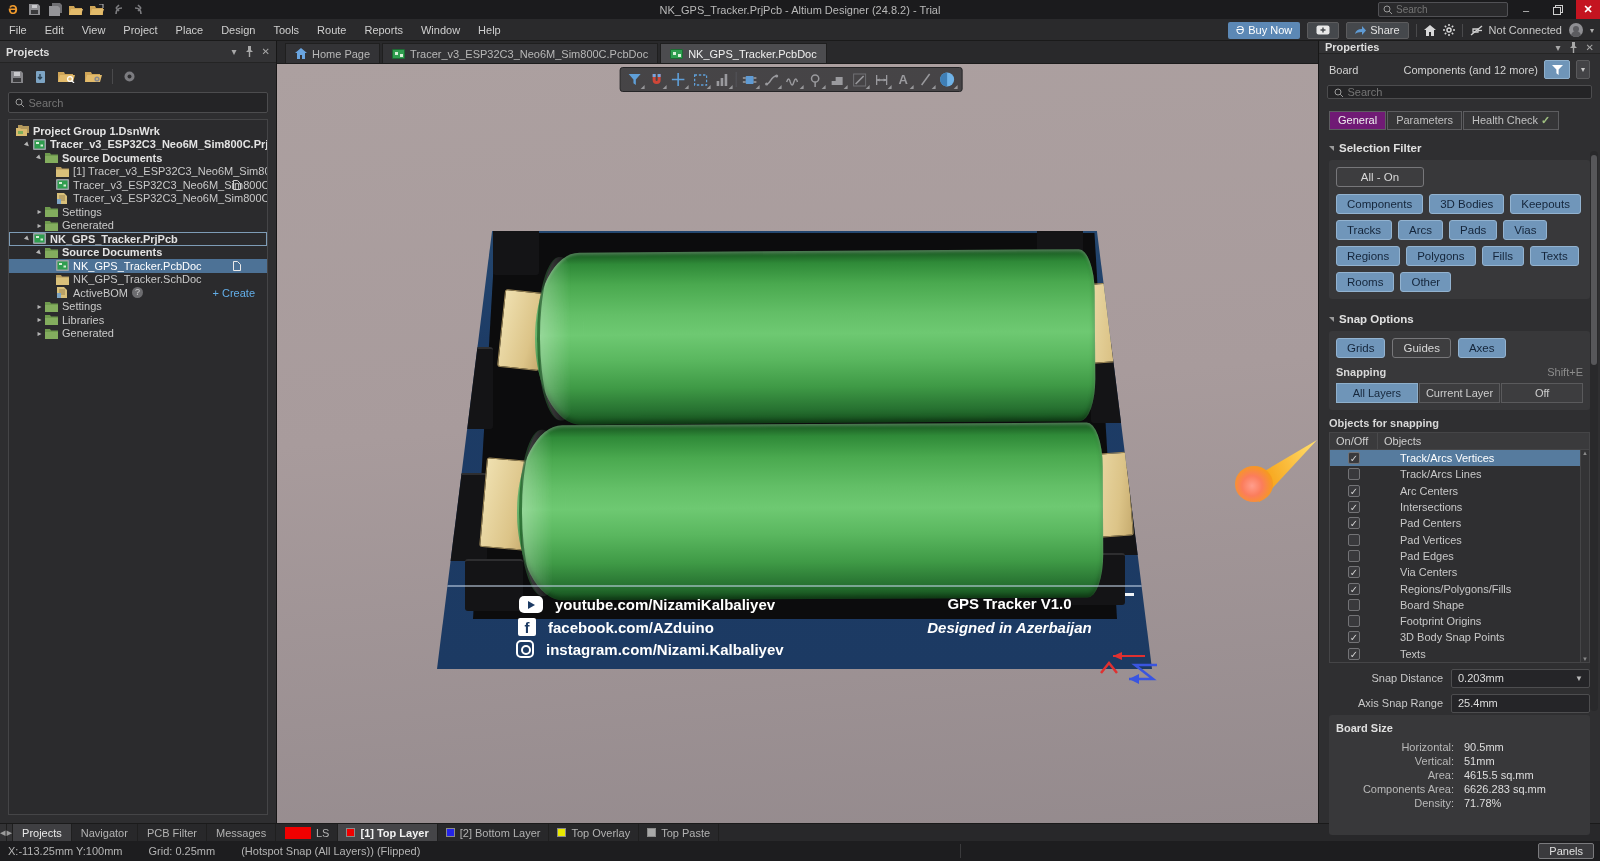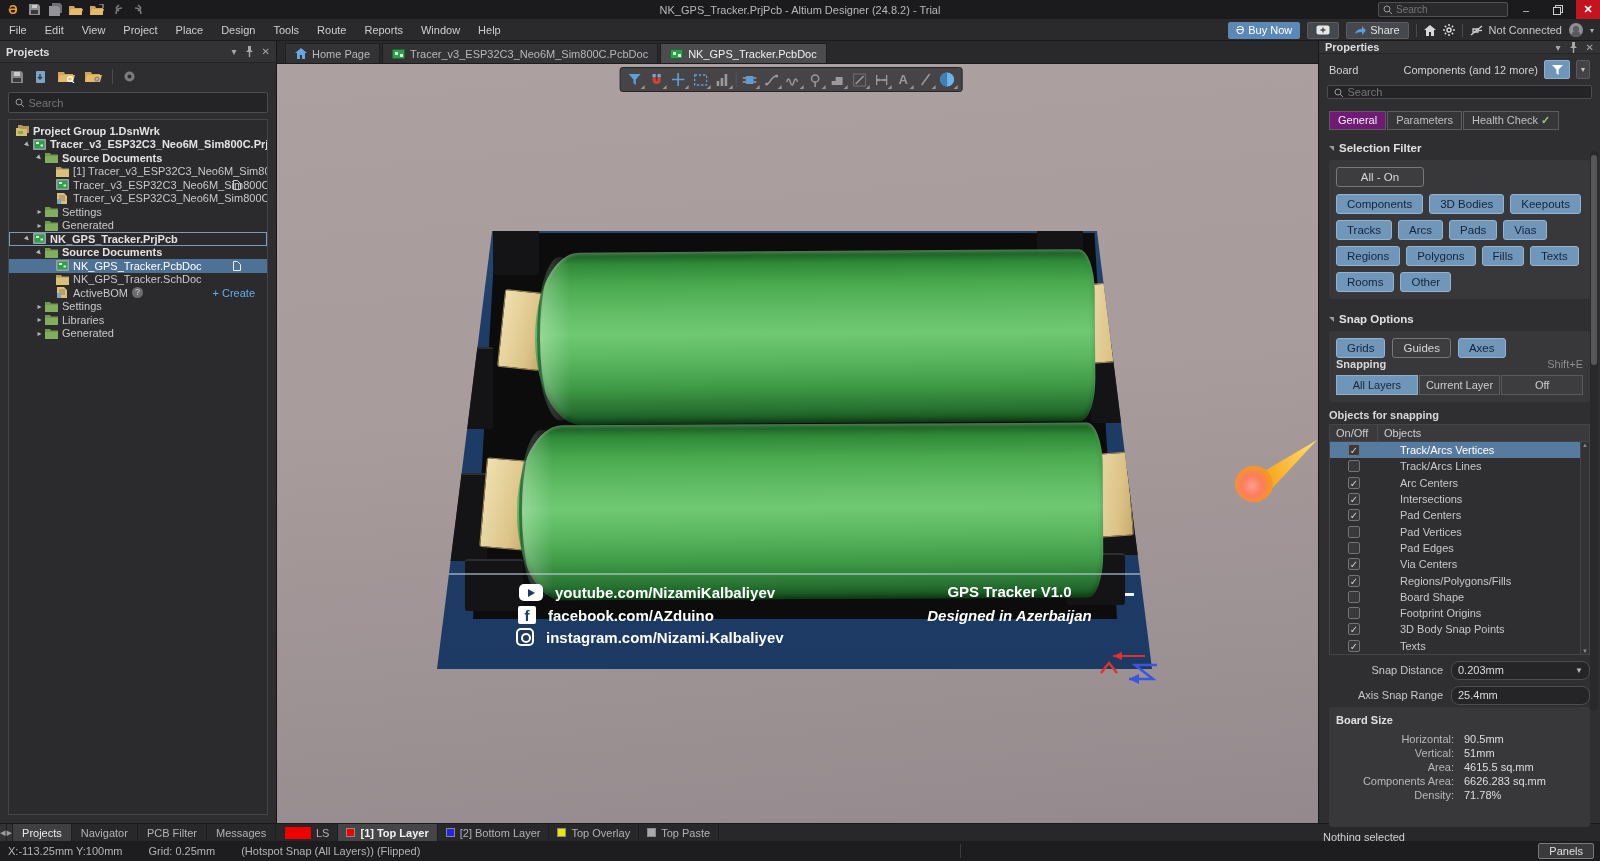--- a/index.html
+++ b/index.html
@@ -84,21 +84,21 @@
   .holderblock { position:absolute; left:36px; top:2px; width:644px; height:386px; background:#0c0c0d;
     clip-path:polygon(3.5% 0,96.5% 0,100% 100%,0 100%); }
   .post { position:absolute; background:#141416; border-radius:3px; border-top:2px solid #2e2e30; }
   .contact { position:absolute; background:linear-gradient(100deg,#efe0b0,#dcc488 70%,#c6ab6e); border:1px solid #9c8756; border-radius:3px; }
   .battery { position:absolute; border-radius:46px 16px 16px 46px / 88px 44px 44px 88px;
     background:linear-gradient(180deg,#17531f 0%,#2f8a38 7%,#4aa94f 19%,#63bf67 36%,#6ec972 48%,#5ab75f 63%,#3f9a46 79%,#277231 92%,#15501d 100%);
     box-shadow:inset 0 2px 3px rgba(255,255,255,.25), inset 0 -3px 5px rgba(0,0,0,.35); }
   .battery::before { content:""; position:absolute; left:2px; top:4px; bottom:4px; width:44px;
     border-radius:50%; background:linear-gradient(90deg, rgba(255,255,255,.28), rgba(255,255,255,0) 70%);
     border-left:3px solid rgba(10,60,18,.55); }
-  .silk { position:absolute; left:0; right:0; bottom:0; height:96px; border-top:2px solid rgba(195,212,232,.55);
+  .silk { position:absolute; left:0; right:0; bottom:0; height:84px; border-top:2px solid rgba(195,212,232,.55);
     color:#fff; }
   .srow { position:absolute; display:flex; align-items:center; gap:12px; font-weight:bold; font-size:15px; }
   .yt-ic { width:24px; height:17px; background:#fff; border-radius:5px; display:flex; align-items:center; justify-content:center; }
   .yt-ic::after { content:""; border-left:7px solid #1c3a63; border-top:4px solid transparent; border-bottom:4px solid transparent; margin-left:1px; }
   .fb-ic { width:18px; height:18px; background:#fff; border-radius:2px; color:#1c3a63; font-weight:bold; font-size:15px;
     display:flex; align-items:flex-end; justify-content:center; line-height:17px; }
   .ig-ic { width:18px; height:18px; border:2px solid #fff; border-radius:5px; position:relative; }
   .ig-ic::after { content:""; position:absolute; left:3px; top:3px; width:6px; height:6px; border:2px solid #fff; border-radius:50%; }
   .gps { position:absolute; left:440px; top:8px; width:265px; text-align:center; font-weight:bold; font-size:15px; }
   .gps .l2 { font-style:italic; margin-top:7px; }
@@ -126,21 +126,21 @@
   .ptab .chk { color:#9fbf80; font-weight:bold; }
   .sect { display:flex; align-items:center; gap:5px; padding:8px 10px 4px 10px; font-weight:bold; color:#e0e0e0; font-size:11.5px; }
   .sect .tri { width:0; height:0; border-left:5px solid transparent; border-top:5px solid #9a9a9a; }
   .box { background:#38383a; border-radius:3px; margin:2px 10px 6px 10px; padding:7px; }
   .fb-grid { display:flex; flex-wrap:wrap; gap:6px; }
   .btn { border-radius:3px; padding:3px 10px; font-size:11.5px; }
   .btn-blue { background:#7096ba; border:1px solid #93b3d0; color:#14253a; }
   .btn-gray { background:#3d3d3f; border:1px solid #77777a; color:#d8d8d8; }
   .allon { margin-bottom:7px; width:88px; text-align:center; }
   .snaprow { display:flex; gap:7px; }
-  .lblrow { display:flex; align-items:center; margin-top:0;gap:17px; }
+  .lblrow { display:flex; align-items:center; margin-top:8px;gap:17px; }
   .lblrow .lab { font-weight:bold; color:#d8d8d8; }
   .lblrow .key { margin-left:auto; color:#8c8c8c; }
   .seg { display:flex; gap:1px; margin-top:5px; }
   .seg > div { flex:1; text-align:center; padding:3px 0; border:1px solid #5a5a5c; background:#3d3d3f; color:#cdcdcd; }
   .seg > div.on { background:#6f95b8; color:#16273b; border-color:#8fb0cc; }
   .objlab { font-weight:bold; color:#d8d8d8; padding:7px 10px 3px 10px; }
   .snaptable { margin:0 10px; border:1px solid #454547; background:#2f2f31; position:relative; }
   .sthead { display:flex; background:#3a3a3c; border-bottom:1px solid #454547; color:#cfcfcf; }
   .sthead .c1 { width:48px; padding:2px 6px; border-right:1px solid #4a4a4c; }
   .sthead .c2 { flex:1; padding:2px 6px; }
@@ -148,21 +148,21 @@
   .strow.sel { background:#567b9e; color:#fff; }
   .strow .cb { width:12px; height:12px; margin:0 18px; background:#39393c; border:1px solid #737376; border-radius:2px;
     color:#d2d2d2; font-size:10px; line-height:11px; text-align:center; flex:0 0 12px; }
   .strow .cb.off { color:transparent; }
   .strow .lbl { padding-left:22px; }
   .st-scroll { position:absolute; right:0; top:17px; bottom:0; width:9px; background:#333335; border-left:1px solid #454547; }
   .st-scroll::before { content:"▲"; position:absolute; top:0; left:1px; font-size:6px; color:#8a8a8a; }
   .st-scroll::after { content:"▼"; position:absolute; bottom:0; left:1px; font-size:6px; color:#8a8a8a; }
   .fieldrow { display:flex; align-items:center; margin:6px 10px 0 10px; }
   .fieldrow .flab { width:122px; text-align:right; padding-right:8px; color:#c8c8c8; }
-  .field { flex:1; height:19px; background:#252528; border:1px solid #4d4d4f; border-radius:8px; display:flex; align-items:center; padding:0 6px; color:#dcdcdc; }
+  .field { flex:1; height:19px; background:#252528; border:1px solid #4d4d4f; border-radius:2px; display:flex; align-items:center; padding:0 6px; color:#dcdcdc; }
   .field .dd { margin-left:auto; font-size:8px; color:#b8b8b8; }
   .binfo-rows { overflow:hidden; height:88px; }
   .birow { display:flex; height:14px; align-items:center; }
   .birow .bl { width:128px; text-align:right; padding-right:10px; color:#b8b8b8; }
   .birow .bv { color:#dedede; }
   .bsub { font-weight:bold; color:#e0e0e0; margin-bottom:6px; }
   .nothing { padding:4px 10px 2px 4px; color:#d0d0d0; margin-top:auto; }
 
   
   .tabrow { height:18px; background:#28282a; border-top:1px solid #1a1a1a; display:flex; align-items:stretch; flex:0 0 auto; font-size:11px; }

